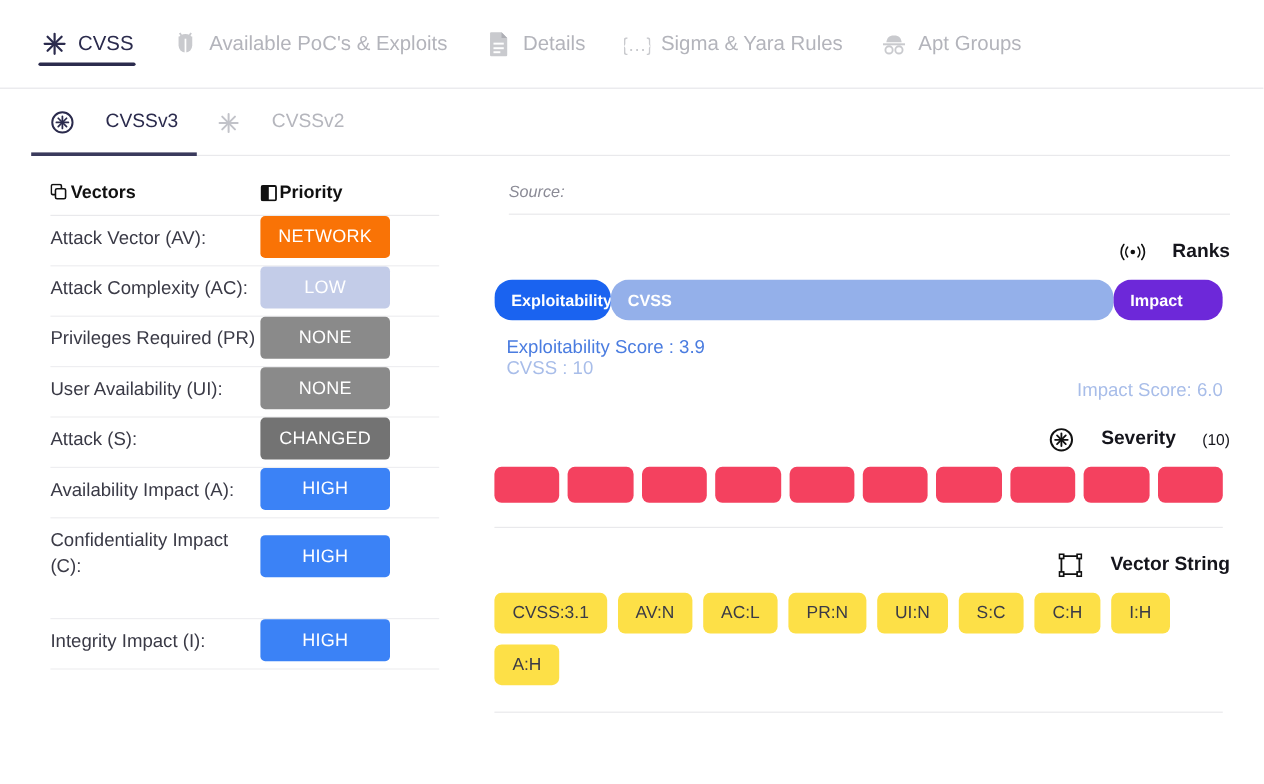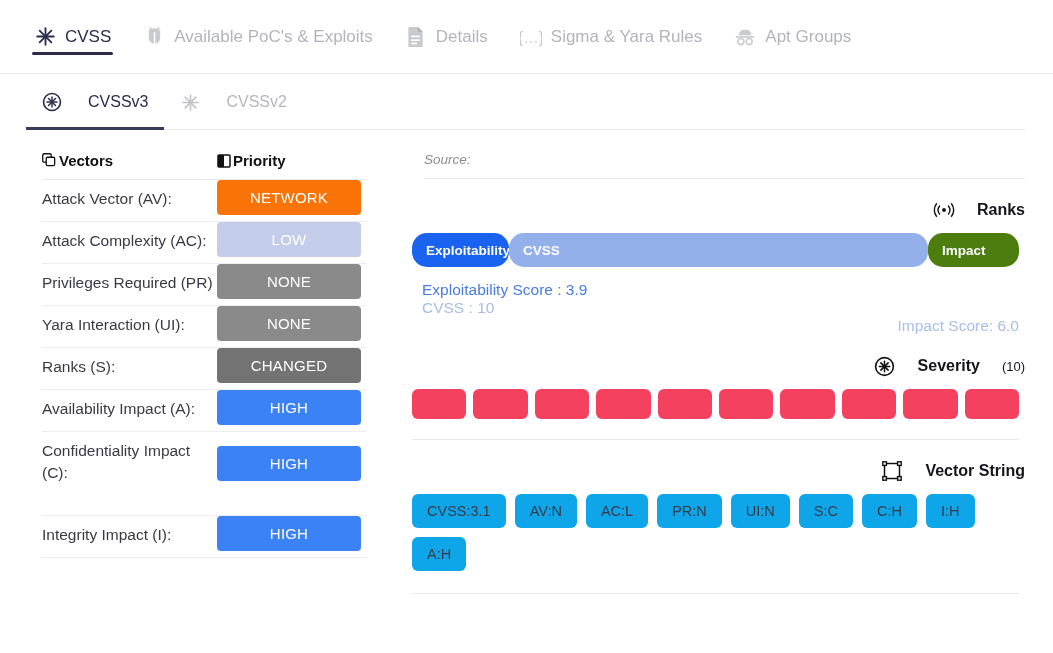--- a/index.html
+++ b/index.html
@@ -115,21 +115,21 @@
   .vec-label {
     flex: 0 0 175px;
     font-size: 15.5px;
     color: #3a3a46;
     line-height: 1.45;
     padding: 8px 0;
   }
   .badge {
     position: absolute;
     left: 175px;
-    width: 144px;
+    width: 108px;
     text-align: center;
     border-radius: 4px;
     color: #fff;
     font-size: 15px;
     padding: 9px 0;
     letter-spacing: .2px;
     cursor: pointer;
   }
 
   
@@ -184,21 +184,21 @@
   }
   .score-expl { color: #4a7ce0; }
   .score-cvss { color: #a8bde9; margin-left: 10px; }
   .score-impact { margin-left: auto; color: #a8bde9; }
 
   .sev-blocks { display: flex; gap: 7px; margin: 0 6px 0 4px; padding-bottom: 20px; border-bottom: 1px solid #e9e9ec; }
   .sev-block { flex: 1 1 0; height: 30px; border-radius: 6px; cursor: pointer; }
 
   .vs-tags { display: flex; flex-wrap: wrap; gap: 9px; margin: 0 6px 0 4px; padding-bottom: 22px; border-bottom: 1px solid #e9e9ec; }
   .vs-tag {
-    background: #0ea5e9;
+    background: #fde047;
     border-radius: 6px;
     padding: 9px 15px;
     font-size: 14.5px;
     color: #3a3a46;
     cursor: pointer;
   }
 </style>
 </head>
 <body>
 
@@ -323,25 +323,25 @@
       </div>
       <div class="vec-row">
         <div class="vec-label">Attack Complexity (AC):</div>
         <div class="badge" style="background: rgb(195, 204, 232); color: rgb(255, 255, 255);">LOW</div>
       </div>
       <div class="vec-row">
         <div class="vec-label">Privileges Required (PR)</div>
         <div class="badge" style="background: rgb(138, 138, 138); color: rgb(255, 255, 255);">NONE</div>
       </div>
       <div class="vec-row">
-        <div class="vec-label">Yara Interaction (UI):</div>
+        <div class="vec-label">User Availability (UI):</div>
         <div class="badge" style="background: rgb(138, 138, 138); color: rgb(255, 255, 255);">NONE</div>
       </div>
       <div class="vec-row">
-        <div class="vec-label">Ranks (S):</div>
+        <div class="vec-label">Attack (S):</div>
         <div class="badge" style="background: #737373; color: rgb(255, 255, 255);">CHANGED</div>
       </div>
       <div class="vec-row">
         <div class="vec-label">Availability Impact (A):</div>
         <div class="badge" style="background: rgb(59, 130, 246); color: rgb(255, 255, 255);">HIGH</div>
       </div>
       <div class="vec-row" style="min-height:84px;">
         <div class="vec-label">Confidentiality Impact (C):</div>
         <div class="badge" style="top: 14px; background: rgb(59, 130, 246); color: rgb(255, 255, 255);">HIGH</div>
       </div>
@@ -368,21 +368,21 @@
           <path d="M3.8 1.2a11 11 0 0 0 0 13.6" fill="none" stroke="#111" stroke-width="1.5" stroke-linecap="round"></path>
           <path d="M20.2 1.2a11 11 0 0 1 0 13.6" fill="none" stroke="#111" stroke-width="1.5" stroke-linecap="round"></path>
         </svg>
       </span>
       <span>Ranks</span>
     </div>
 
     <div class="ranks-bar">
       <div class="rank-seg" style="background: rgb(26, 99, 240); flex: 0 0 16%;">Exploitability</div>
       <div class="rank-seg light" style="background: rgb(148, 176, 234); flex: 0 0 69%;">CVSS</div>
-      <div class="rank-seg light" style="background: #4d7c0f; flex: 0 0 15%;">Impact</div>
+      <div class="rank-seg light" style="background: #6d28d9; flex: 0 0 15%;">Impact</div>
     </div>
 
     <div class="scores">
       <span class="score-expl">Exploitability Score : 3.9</span>
       <span class="score-cvss">CVSS : 10</span>
       <span class="score-impact">Impact Score: 6.0</span>
     </div>
 
     <div class="sec-head">
       <span class="sec-icon">

